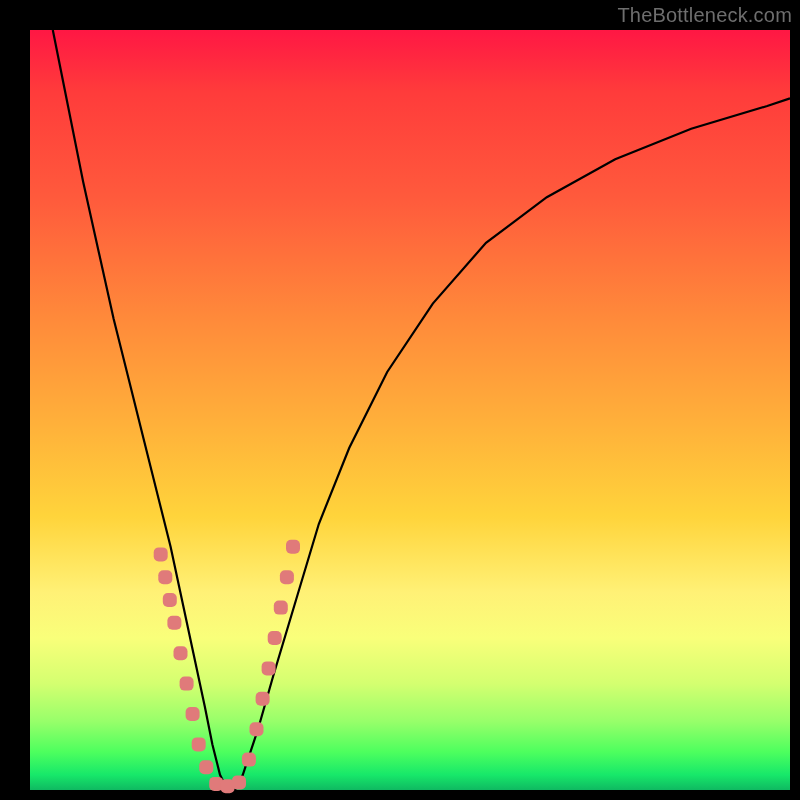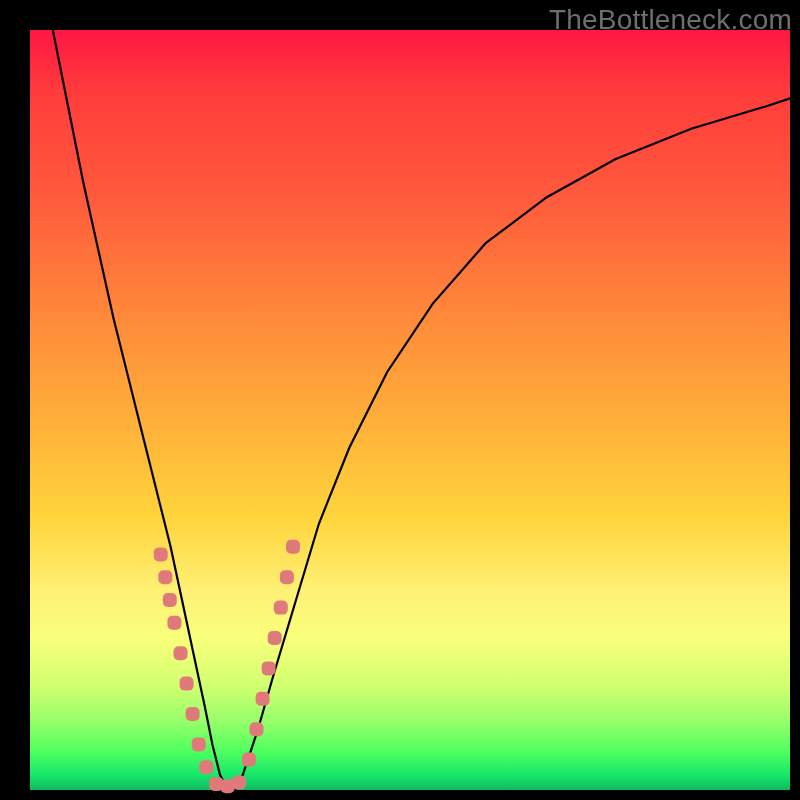--- a/index.html
+++ b/index.html
@@ -39,21 +39,21 @@
       #97ff6a 91%,
       #4dff5e 95%,
       #17e86a 98%,
       #0fb961 100%);
   }
   .watermark {
     position: absolute;
     top: 4px;
     right: 8px;
     color: #6e6e6e;
-    font-size: 28px;
+    font-size: 20px;
     letter-spacing: 0.2px;
     user-select: none;
   }
   svg.overlay {
     position: absolute;
     left: 30px;
     top: 30px;
     width: 760px;
     height: 760px;
     overflow: visible;

